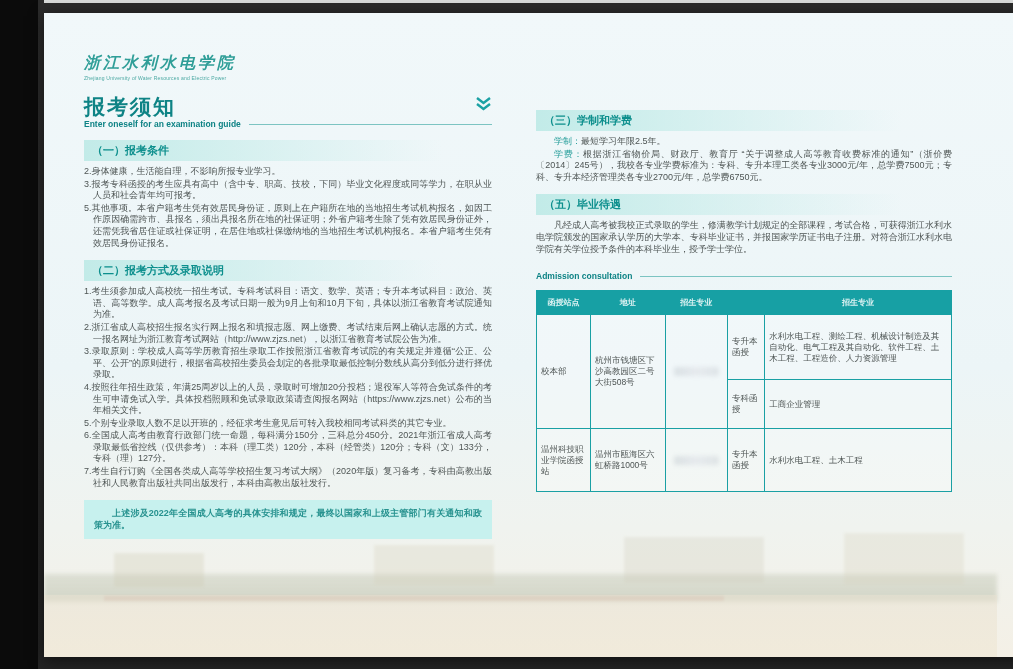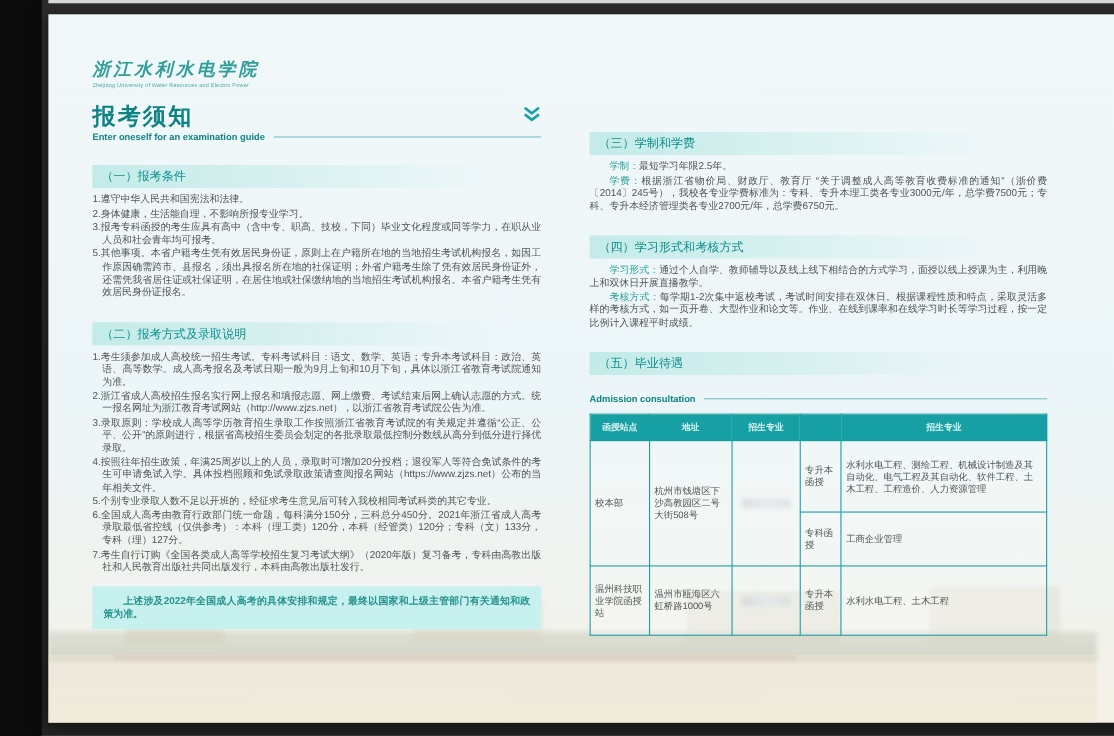--- a/index.html
+++ b/index.html
@@ -35,21 +35,21 @@
   .logo-cn{font-family:"DejaVu Serif","Liberation Serif",serif;font-style:italic;font-weight:bold;
     font-size:16px;letter-spacing:3px;color:#2f9e98;}
   .logo-en{font-size:5px;color:#4aa8a2;letter-spacing:.2px;margin-top:1px;}
 
   .title-row{display:flex;justify-content:space-between;align-items:flex-start;margin-top:15px;}
   .doc-title{font-size:21px;font-weight:bold;color:#0e8385;letter-spacing:2px;line-height:22px;}
   .subtitle-row{display:flex;align-items:center;gap:8px;margin-top:1px;}
   .doc-subtitle{font-size:8.5px;font-weight:bold;color:#0e8385;white-space:nowrap;}
   .rule{flex:1;height:1px;background:#7cc4c2;}
 
-  .sec-h{margin:21px 0 5px;padding:3px 8px;font-size:11px;font-weight:normal;color:#0d8f8d;
+  .sec-h{margin:11px 0 5px;padding:3px 8px;font-size:11px;font-weight:bold;color:#0d8f8d;
     background:linear-gradient(90deg,#c2ebe8 0%,rgba(235,246,247,0) 88%);}
   .item{font-size:9px;line-height:11.6px;color:#4e5554;text-align:justify;
     padding-left:9px;text-indent:-9px;margin:0 0 1px;}
   .note-box{margin-top:11px;background:#c7f1ee;padding:7px 10px 8px;font-weight:bold;}
   .note-box p{margin:0;font-size:9px;line-height:12px;color:#27928f;text-align:justify;text-indent:2em;}
 
   .para{font-size:9px;line-height:11.6px;color:#4e5554;text-align:justify;text-indent:2em;margin:0 0 1px;}
   .para .lbl{color:#2ba09d;}
   .rsec{margin-bottom:10px;}
 
@@ -105,21 +105,20 @@
       </span>
     </div>
     <div class="subtitle-row">
       <span class="doc-subtitle">Enter oneself for an examination guide</span>
       <span class="rule"></span>
     </div>
 
     <div>
       <div class="sec-h">（一）报考条件</div>
       <div>
-          <div class="item">1.遵守中华人民共和国宪法和法律。</div>
           <div class="item">2.身体健康，生活能自理，不影响所报专业学习。</div>
           <div class="item">3.报考专科函授的考生应具有高中（含中专、职高、技校，下同）毕业文化程度或同等学力，在职从业人员和社会青年均可报考。</div>
           <div class="item">5.其他事项。本省户籍考生凭有效居民身份证，原则上在户籍所在地的当地招生考试机构报名，如因工作原因确需跨市、县报名，须出具报名所在地的社保证明；外省户籍考生除了凭有效居民身份证外，还需凭我省居住证或社保证明，在居住地或社保缴纳地的当地招生考试机构报名。本省户籍考生凭有效居民身份证报名。</div>
         </div>
     </div>
 
     <div>
       <div class="sec-h">（二）报考方式及录取说明</div>
       <div>
           <div class="item">1.考生须参加成人高校统一招生考试。专科考试科目：语文、数学、英语；专升本考试科目：政治、英语、高等数学。成人高考报名及考试日期一般为9月上旬和10月下旬，具体以浙江省教育考试院通知为准。</div>
@@ -140,30 +139,26 @@
   <div class="col-right">
 
     <div class="rsec">
       <div class="sec-h">（三）学制和学费</div>
       <div>
           <p class="para"><span class="lbl">学制：</span>最短学习年限2.5年。</p>
           <p class="para"><span class="lbl">学费：</span>根据浙江省物价局、财政厅、教育厅 “关于调整成人高等教育收费标准的通知”（浙价费〔2014〕245号），我校各专业学费标准为：专科、专升本理工类各专业3000元/年，总学费7500元；专科、专升本经济管理类各专业2700元/年，总学费6750元。</p>
         </div>
     </div>
 
-    <div class="rsec">
-      <div class="sec-h">（四）学习形式和考核方式</div>
-      <div>
-          <p class="para"><span class="lbl">学习形式：</span>通过个人自学、教师辅导以及线上线下相结合的方式学习，面授以线上授课为主，利用晚上和双休日开展直播教学。</p>
-          <p class="para"><span class="lbl">考核方式：</span>每学期1-2次集中返校考试，考试时间安排在双休日。根据课程性质和特点，采取灵活多样的考核方式，如一页开卷、大型作业和论文等。作业、在线到课率和在线学习时长等学习过程，按一定比例计入课程平时成绩。</p>
-        </div>
-    </div>
 
     <div class="rsec">
       <div class="sec-h">（五）毕业待遇</div>
+      <div>
+          <p class="para">凡经成人高考被我校正式录取的学生，修满教学计划规定的全部课程，考试合格，可获得浙江水利水电学院颁发的国家承认学历的大学本、专科毕业证书，并报国家学历证书电子注册。对符合浙江水利水电学院有关学位授予条件的本科毕业生，授予学士学位。</p>
+        </div>
     </div>
 
     <div class="consult">
       <div class="subtitle-row">
         <span class="doc-subtitle">Admission consultation</span>
         <span class="rule"></span>
       </div>
 
       <table class="stations">
         <colgroup>

